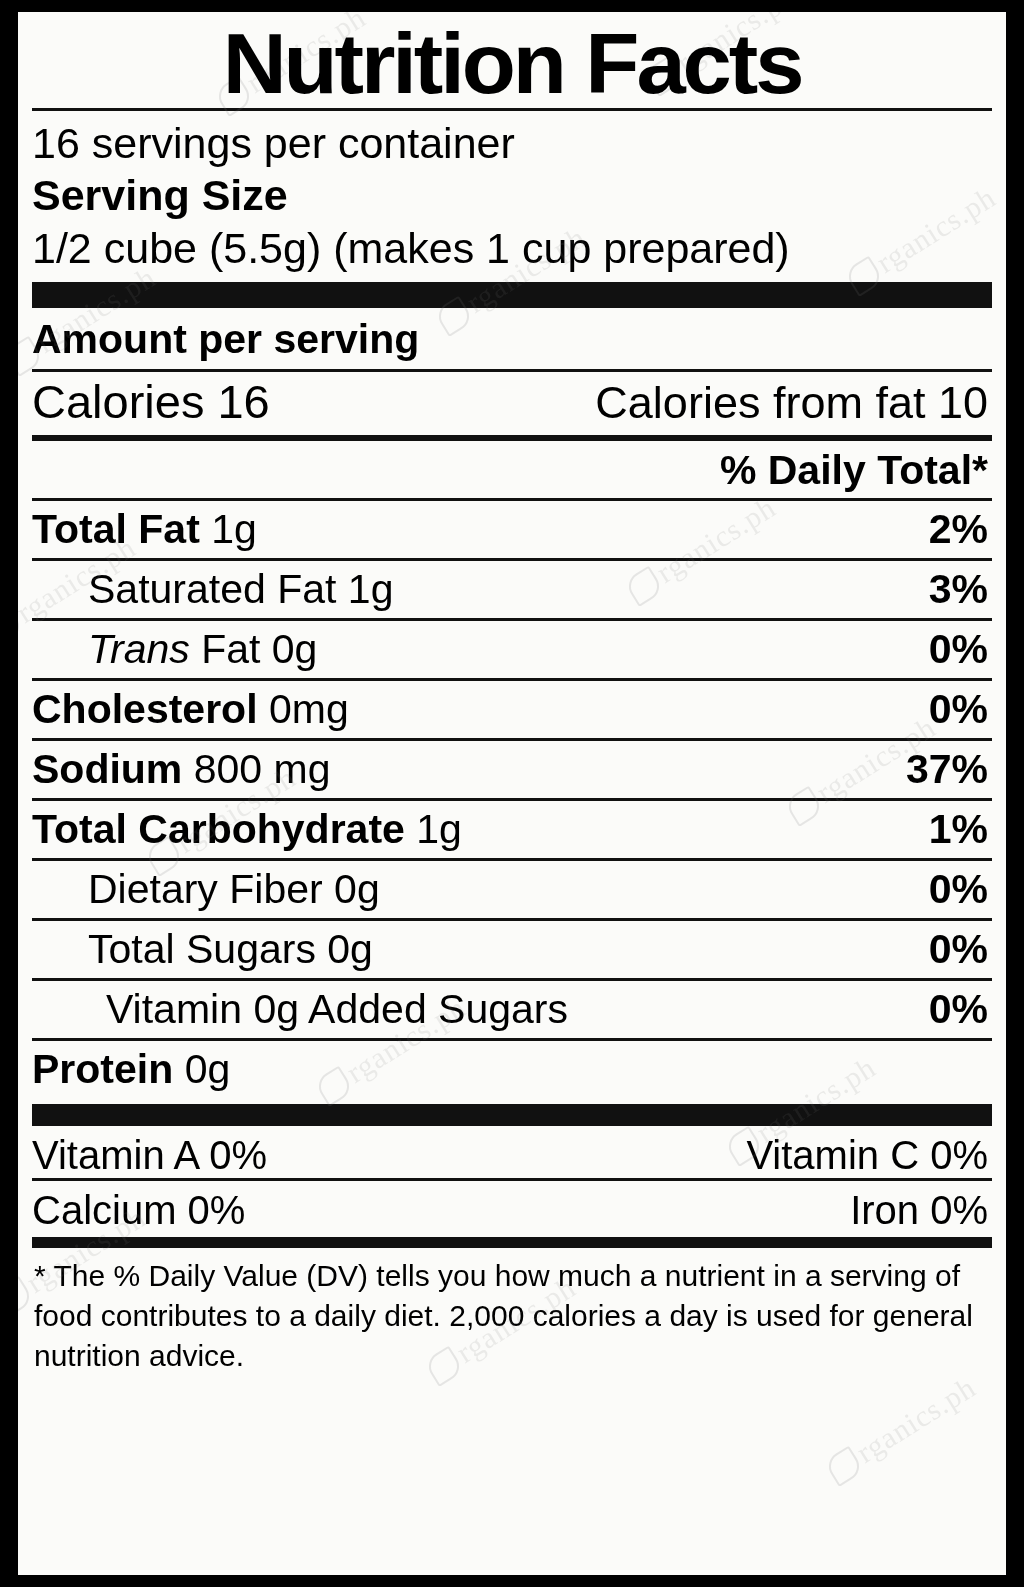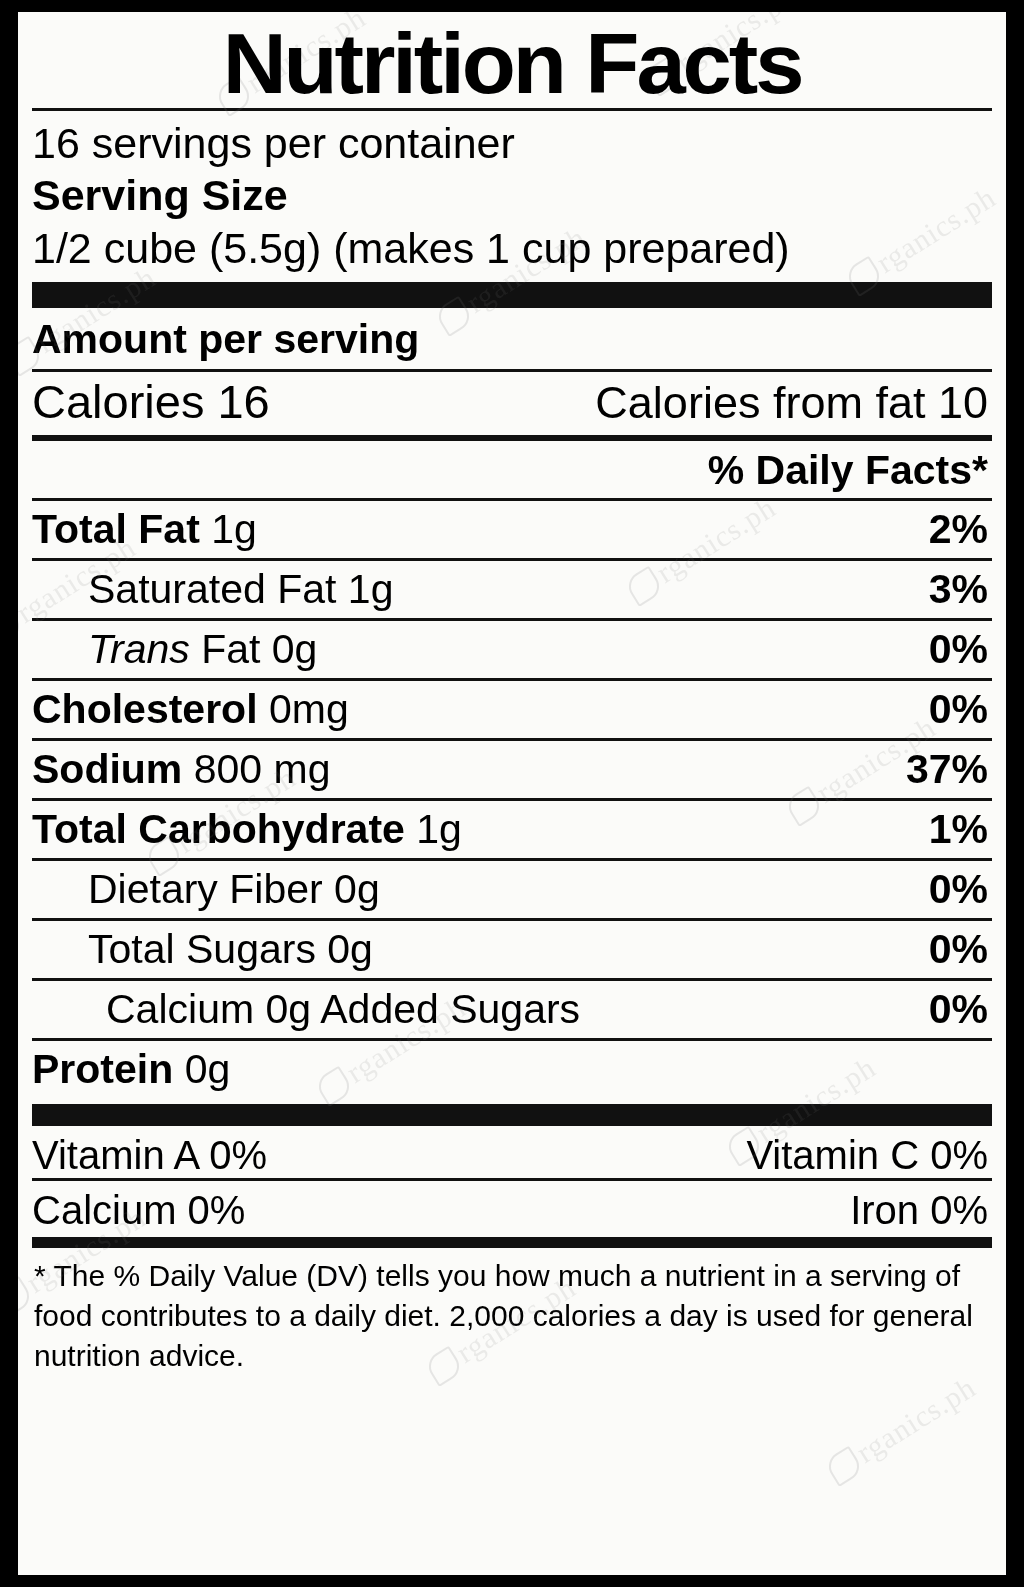--- a/index.html
+++ b/index.html
@@ -175,21 +175,21 @@
   <div class="cal-row">
     <div class="cal-left">
       <b>Calories</b>
       <span>16</span>
     </div>
     <div class="cal-right">Calories from fat 10</div>
   </div>
 
   <div class="rule-med"></div>
 
-  <div class="dv-head">% Daily Facts*</div>
+  <div class="dv-head">% Daily Total*</div>
 
   <div class="rule-thin"></div>
   <div class="row">
     <div class="name"><span class="b">Total Fat</span>
       <span>1g</span></div>
     <div class="pct">2%</div>
   </div>
 
   <div class="rule-thin"></div>
   <div class="row">
@@ -235,21 +235,21 @@
 
   <div class="rule-thin"></div>
   <div class="row">
     <div class="name ind1"><span>Total Sugars</span>
       <span>0g</span></div>
     <div class="pct">0%</div>
   </div>
 
   <div class="rule-thin"></div>
   <div class="row">
-    <div class="name ind2"><span>Calcium</span>
+    <div class="name ind2"><span>Vitamin</span>
       <span>0g Added Sugars</span></div>
     <div class="pct">0%</div>
   </div>
 
   <div class="rule-thin"></div>
   <div class="row">
     <div class="name"><span class="b">Protein</span>
       <span>0g</span></div>
     <div class="pct"></div>
   </div>

